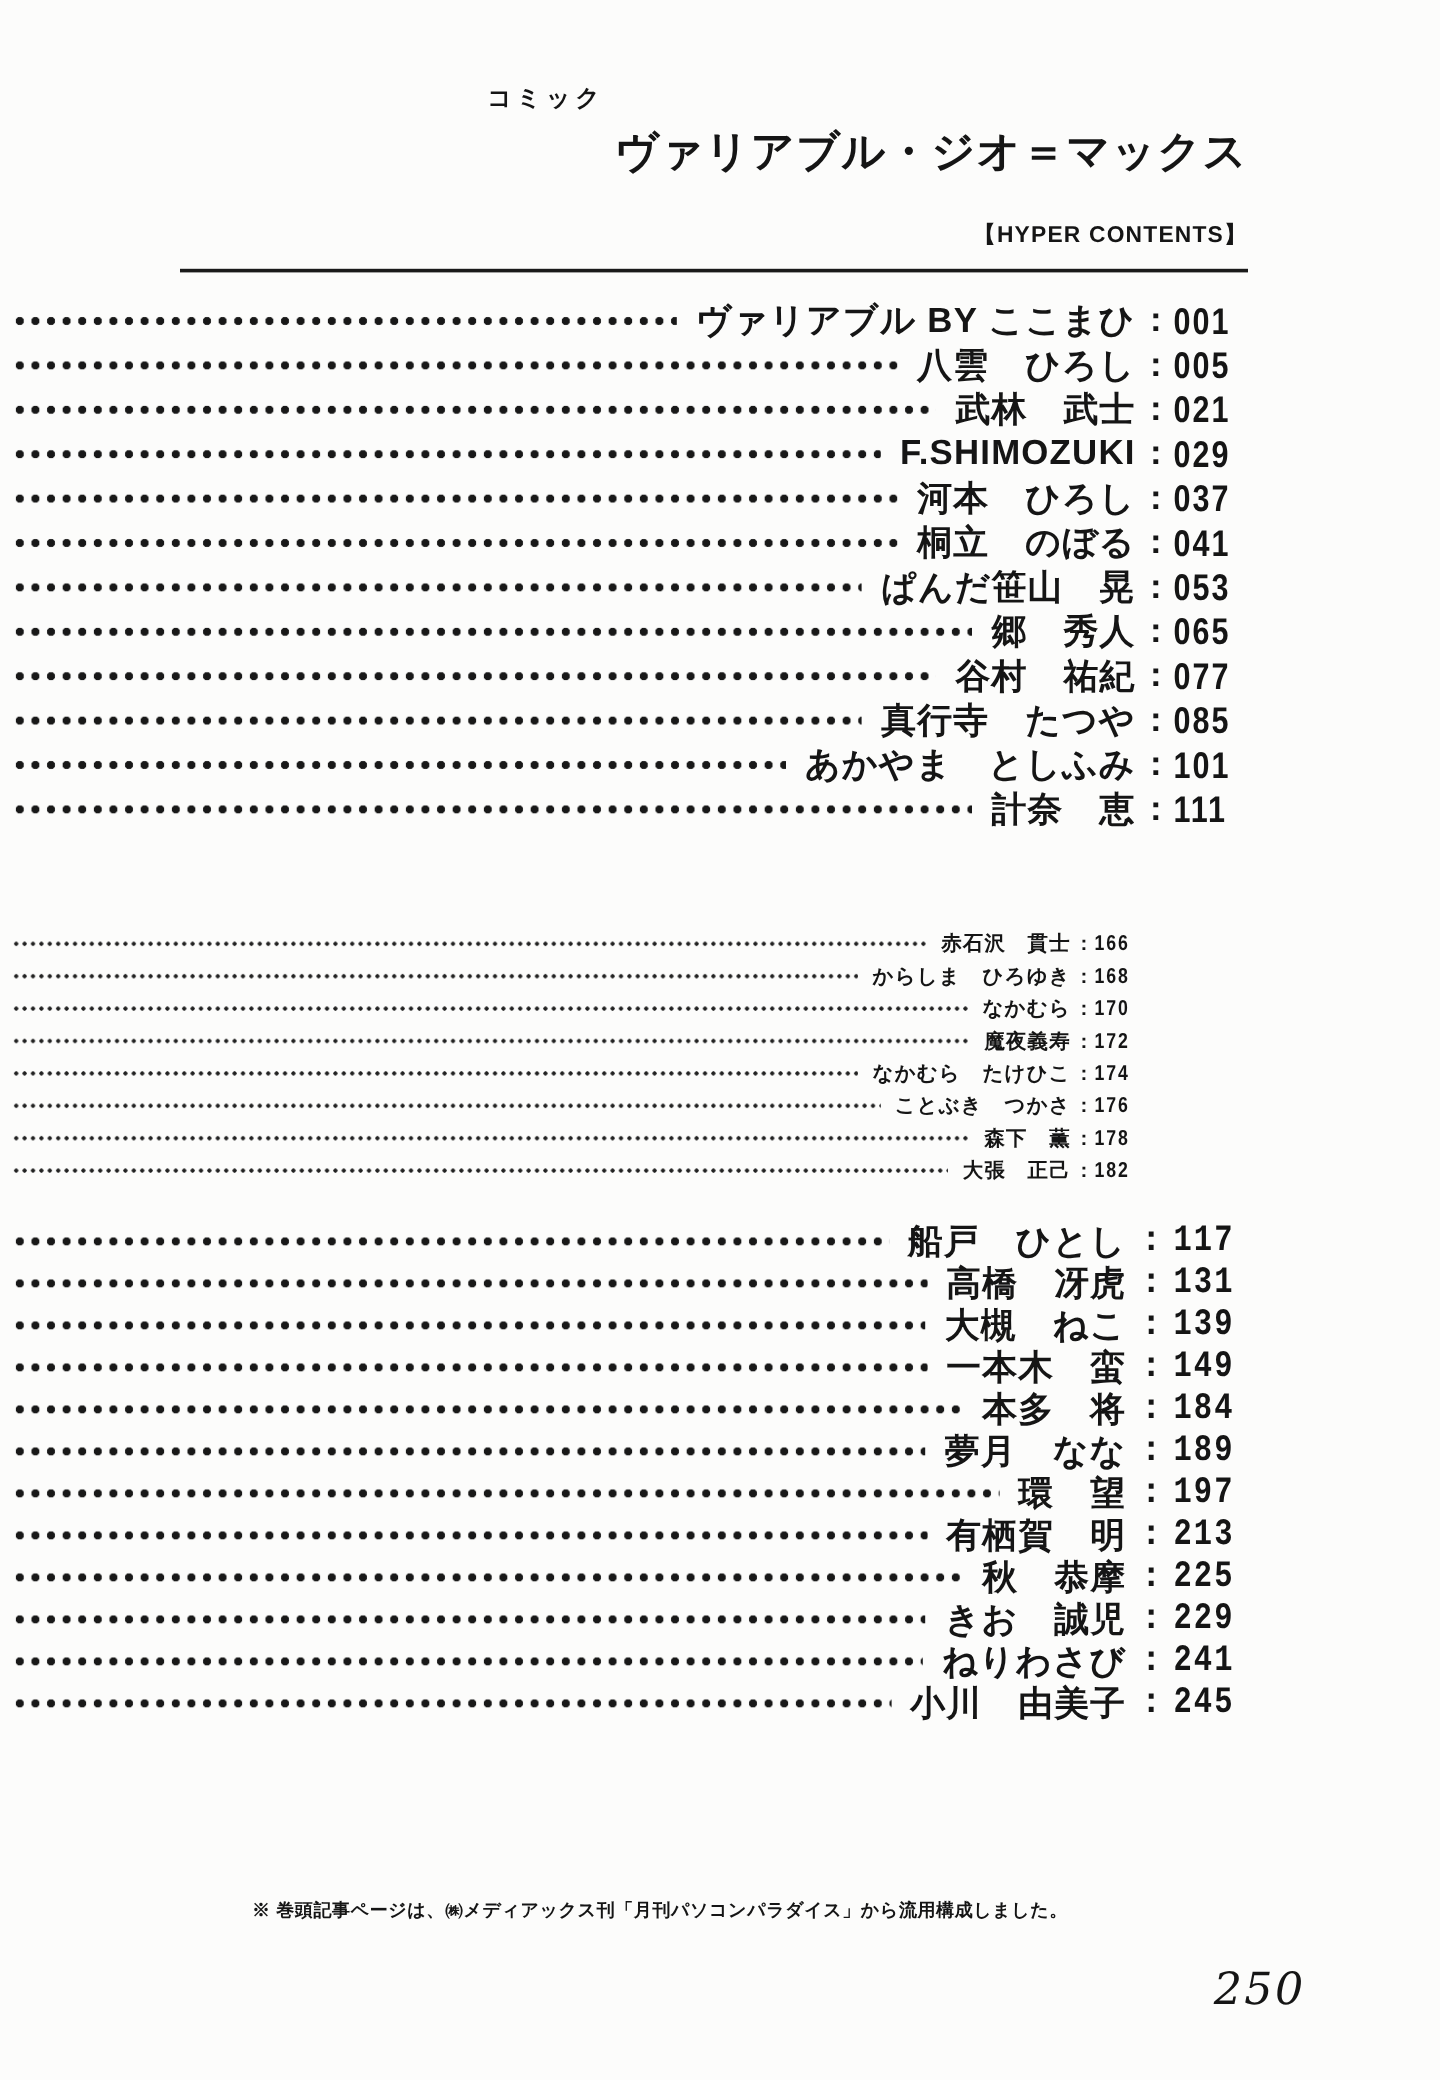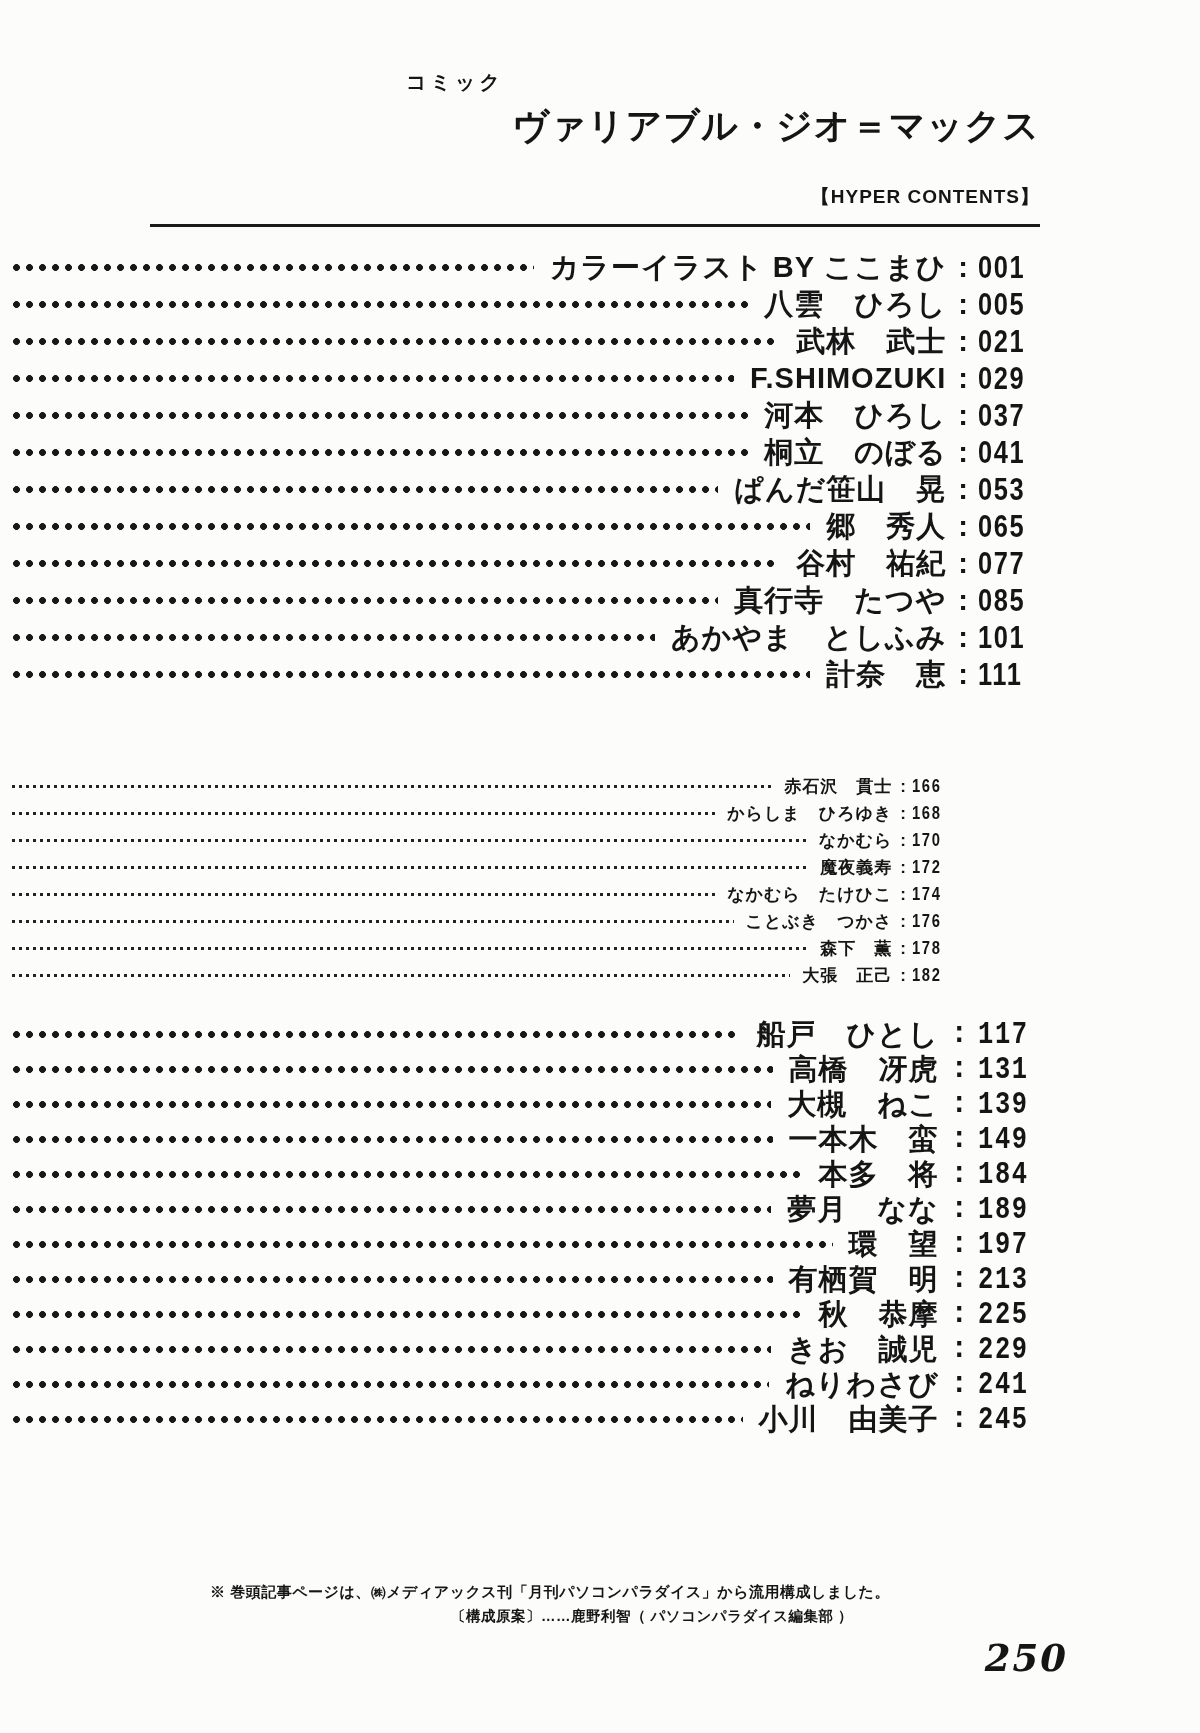--- a/index.html
+++ b/index.html
@@ -63,41 +63,41 @@
   .toc.large .entry-page{font-size:31px;width:62px;}
   .toc.small .entry-page{font-size:18px;width:38px;}
 
   
   .footnote{margin-top:146px;text-align:center;font-weight:600;}
   .fn1{font-size:15px;margin-right:100px;letter-spacing:0.5px;}
   .fn2{font-size:14.5px;margin-left:104px;margin-top:5px;letter-spacing:0.5px;}
 
   
   .page-number{
-    position:absolute;right:132px;top:1636px;
-    font-family:"DejaVu Serif",serif;font-style:italic;font-weight:bold;
+    position:absolute;right:112px;top:1636px;
+    font-family:"DejaVu Serif",serif;font-style:italic;font-weight:normal;
     font-size:37px;letter-spacing:2px;
   }
 </style>
 </head>
 <body>
 
 <div class="page">
 
   <div class="header">
     <div class="kicker">コミック</div>
     <div class="title">ヴァリアブル・ジオ＝マックス</div>
     <div class="contents-heading">【HYPER CONTENTS】</div>
     <div class="rule"></div>
   </div>
 
   <div id="sec-main" class="toc large">
       <div class="toc-row">
         <span class="leader"></span>
-        <span class="entry-name">カラーイラスト BY ここまひ</span>
+        <span class="entry-name">ヴァリアブル BY ここまひ</span>
         <span class="entry-colon">:</span>
         <span class="entry-page">001</span>
       </div>
       <div class="toc-row">
         <span class="leader"></span>
         <span class="entry-name">八雲　ひろし</span>
         <span class="entry-colon">:</span>
         <span class="entry-page">005</span>
       </div>
       <div class="toc-row">
@@ -283,18 +283,17 @@
       <div class="toc-row">
         <span class="leader"></span>
         <span class="entry-name">小川　由美子</span>
         <span class="entry-colon">:</span>
         <span class="entry-page">245</span>
       </div>
     </div>
 
   <div class="footnote">
     <div class="fn1">※ 巻頭記事ページは、㈱メディアックス刊「月刊パソコンパラダイス」から流用構成しました。</div>
-    <div class="fn2">〔構成原案〕……鹿野利智（ パソコンパラダイス編集部 ）</div>
   </div>
 
   <div class="page-number">250</div>
 
 </div>
 
 </body></html>

